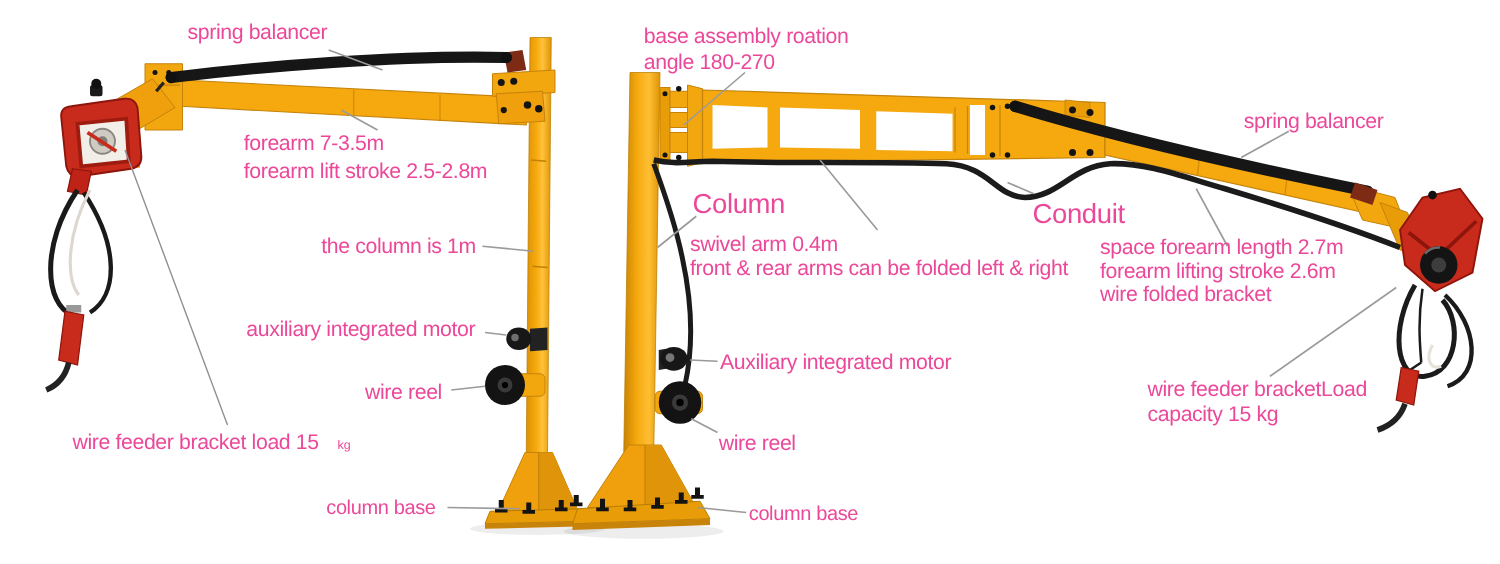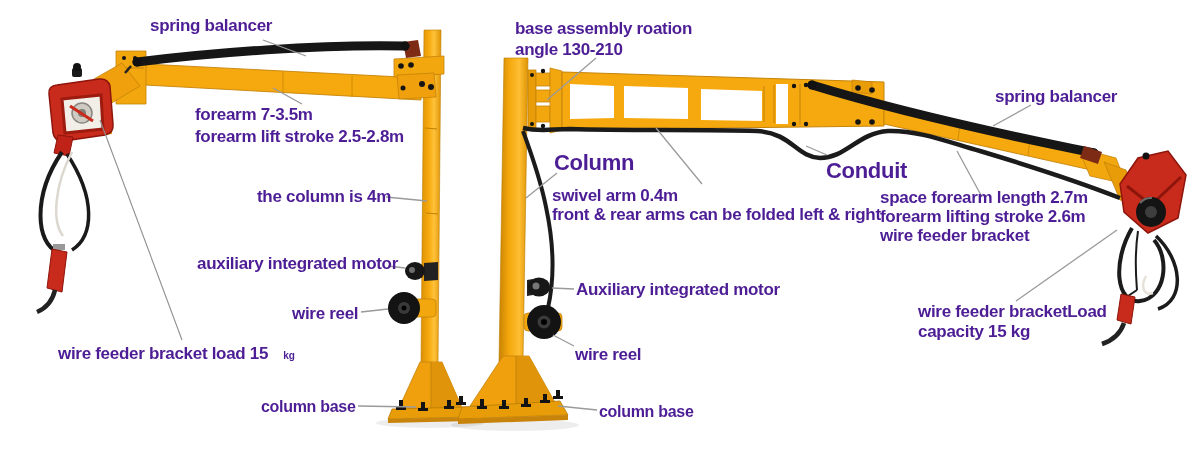--- a/index.html
+++ b/index.html
@@ -2,21 +2,21 @@
 <html><head>
 <meta charset="utf-8">
 <style>
   html,body { margin:0; padding:0; background:#ffffff; }
   #stage {
     position:relative; width:1200px; height:451px; overflow:hidden;
     background:#ffffff; font-family:"Liberation Sans", sans-serif;
   }
   #art { position:absolute; left:0; top:0; }
   .lbl {
-    position:absolute; font-weight:700; font-size:17px; color:#4c1d95;
+    position:absolute; font-weight:400; font-size:17px; color:#ec4899;
     white-space:nowrap; letter-spacing:-0.3px; line-height:20px;
   }
   .lbl.big   { font-size:22px; }
   .lbl.small { font-size:16px; }
   .block { white-space:nowrap; }
   .unit  { font-size:10px; letter-spacing:0; margin-left:15px; }
 </style>
 </head>
 <body>
 
@@ -272,52 +272,52 @@
     </g>
   </svg>
 
   <div class="lbl" style="left:150px;top:16px">spring balancer</div>
 
   <div class="lbl block" style="left:195px;top:104px;width:214px;line-height:22px">
     <div>forearm 7-3.5m</div>
     <div>forearm lift stroke 2.5-2.8m</div>
   </div>
 
-  <div class="lbl" style="left:257px;top:187px">the column is 4m</div>
+  <div class="lbl" style="left:257px;top:187px">the column is 1m</div>
 
   <div class="lbl" style="left:197px;top:254px">auxiliary integrated motor</div>
 
   <div class="lbl" style="left:292px;top:304px">wire reel</div>
 
   <div class="lbl" style="left:58px;top:344px">
     <span>wire feeder bracket load 15</span><span class="unit">kg</span>
   </div>
 
   <div class="lbl small" style="left:261px;top:397px">column base</div>
 
   <div class="lbl block" style="left:515px;top:18px;width:190px;line-height:21px">
     <div>base assembly roation</div>
-    <div>angle 130-210</div>
+    <div>angle 180-270</div>
   </div>
 
   <div class="lbl big" style="left:554px;top:153px">Column</div>
 
   <div class="lbl block" style="left:552px;top:186px;width:314px;line-height:19px">
     <div>swivel arm 0.4m</div>
     <div>front &amp; rear arms can be folded left &amp; right</div>
   </div>
 
   <div class="lbl big" style="left:826px;top:161px">Conduit</div>
 
   <div class="lbl" style="left:995px;top:87px">spring balancer</div>
 
   <div class="lbl block" style="left:880px;top:188px;width:214px;line-height:19px">
     <div>space forearm length 2.7m</div>
     <div>forearm lifting stroke 2.6m</div>
-    <div>wire feeder bracket</div>
+    <div>wire folded bracket</div>
   </div>
 
   <div class="lbl" style="left:576px;top:280px">Auxiliary integrated motor</div>
 
   <div class="lbl" style="left:575px;top:345px">wire reel</div>
 
   <div class="lbl block" style="left:918px;top:302px;width:184px;line-height:20px">
     <div>wire feeder bracketLoad</div>
     <div>capacity 15 kg</div>
   </div>

